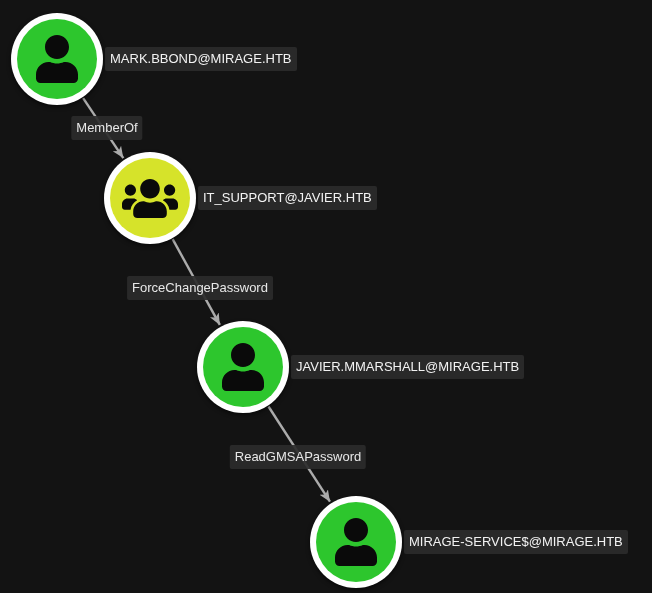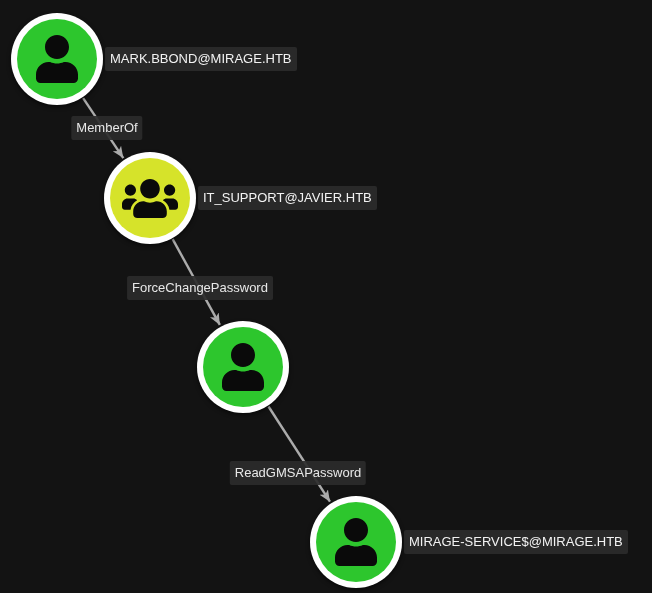--- a/index.html
+++ b/index.html
@@ -68,23 +68,24 @@
     </defs>
     <g>
         <line x1="83.13572629129878" y1="98.06307477946807" x2="123.30819442590763" y2="158.10579596990496" class="edge-line" marker-end="url(#arrowhead)"></line>
         <line x1="172.65953385671475" y1="239.17700238478267" x2="219.85834840165305" y2="324.94689118149853" class="edge-line" marker-end="url(#arrowhead)"></line>
         <line x1="268.49537822300744" y1="406.48399282324164" x2="329.9621669211839" y2="501.67592222307235" class="edge-line" marker-end="url(#arrowhead)"></line>
       </g>
   </svg>
   <div class="label-layer">
       <div class="edge-label" style="left: 107px; top: 128px;">MemberOf</div>
       <div class="edge-label" style="left: 200px; top: 288px;">ForceChangePassword</div>
-      <div class="edge-label" style="left: 298px; top: 473px;">ReadGMSAPassword</div>
+      <div class="edge-label" style="left: 298px; top: 457px;">ReadGMSAPassword</div>
       <div class="node-label" style="left: 105px; top: 59px;">MARK.BBOND@MIRAGE.HTB</div>
       <div class="node-label" style="left: 198px; top: 198px;">IT_SUPPORT@JAVIER.HTB</div>
+      <div class="node-label" style="left: 291px; top: 367px;">JAVIER.MMARSHALL@MIRAGE.HTB</div>
       <div class="node-label" style="left: 404px; top: 542px;">MIRAGE-SERVICE$@MIRAGE.HTB</div>
     </div>
   <div class="node-layer">
       <div class="node" style="left: 11px; top: 13px; width: 92px; height: 92px;">
         <div class="node-core" style="background: rgb(45, 198, 45);">
           <svg viewBox="0 0 448 512" width="42" height="48">
             <path d="M224 256c70.7 0 128-57.3 128-128S294.7 0 224 0 96 57.3 96 128s57.3 128 128 128zm89.6 32h-16.7c-22.2 10.2-46.9 16-72.9 16s-50.6-5.8-72.9-16h-16.7C60.2 288 0 348.2 0 422.4V464c0 26.5 21.5 48 48 48h352c26.5 0 48-21.5 48-48v-41.6c0-74.2-60.2-134.4-134.4-134.4z" fill="#0a0a0a"></path>
           </svg>
         </div>
       </div>

